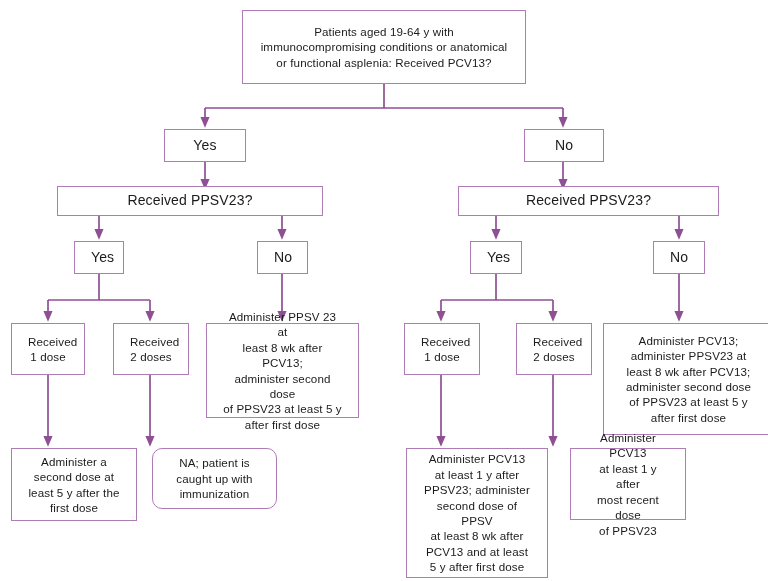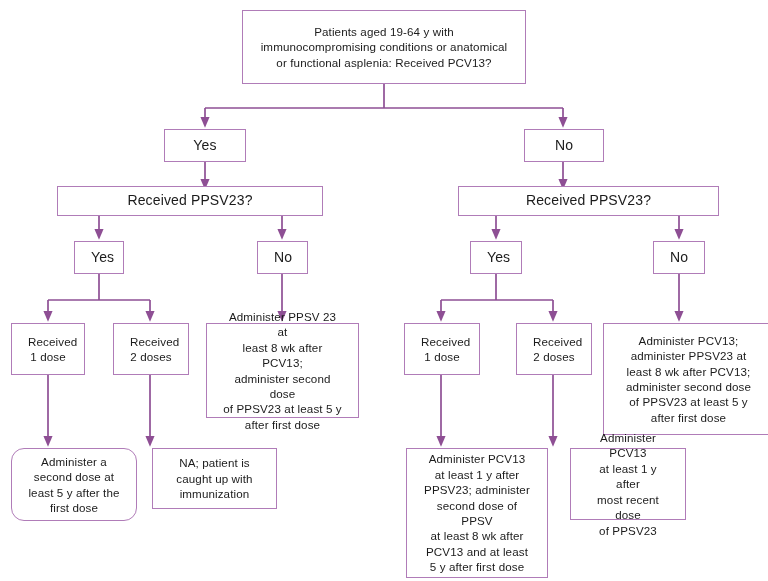--- a/index.html
+++ b/index.html
@@ -161,27 +161,27 @@
   </div>
   <div class="node" style="left:603px; top:323px; width:171px; height:112px;">
     <span class="node-text">Administer PCV13;
 administer PPSV23 at
 least 8 wk after PCV13;
 administer second dose
 of PPSV23 at least 5 y
 after first dose</span>
   </div>
 
-  <div class="node" style="left:11px; top:448px; width:126px; height:73px;border-radius:13px;">
+  <div class="node" style="left:11px; top:448px; width:126px; height:73px;">
     <span class="node-text">Administer a
 second dose at
 least 5 y after the
 first dose</span>
   </div>
-  <div class="node" style="left:152px; top:448px; width:125px; height:61px;">
+  <div class="node" style="left:152px; top:448px; width:125px; height:61px;border-radius:10px;">
     <span class="node-text">NA; patient is
 caught up with
 immunization</span>
   </div>
 
   <div class="node" style="left:406px; top:448px; width:142px; height:130px;">
     <span class="node-text">Administer PCV13
 at least 1 y after
 PPSV23; administer
 second dose of PPSV

